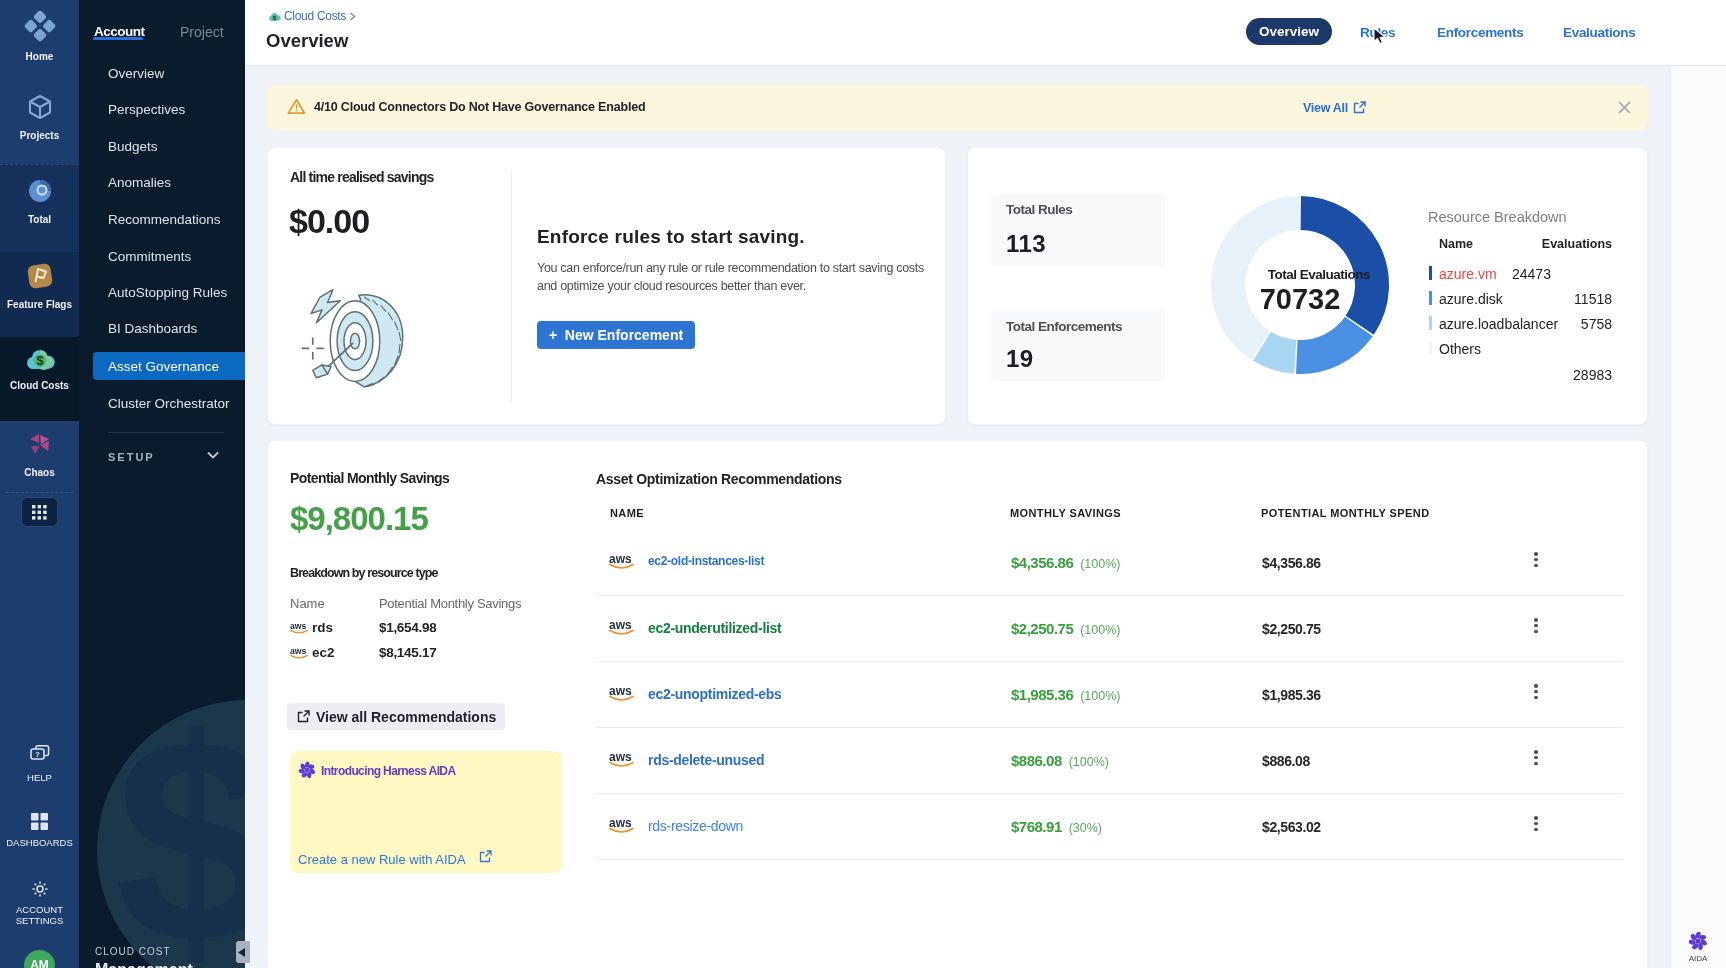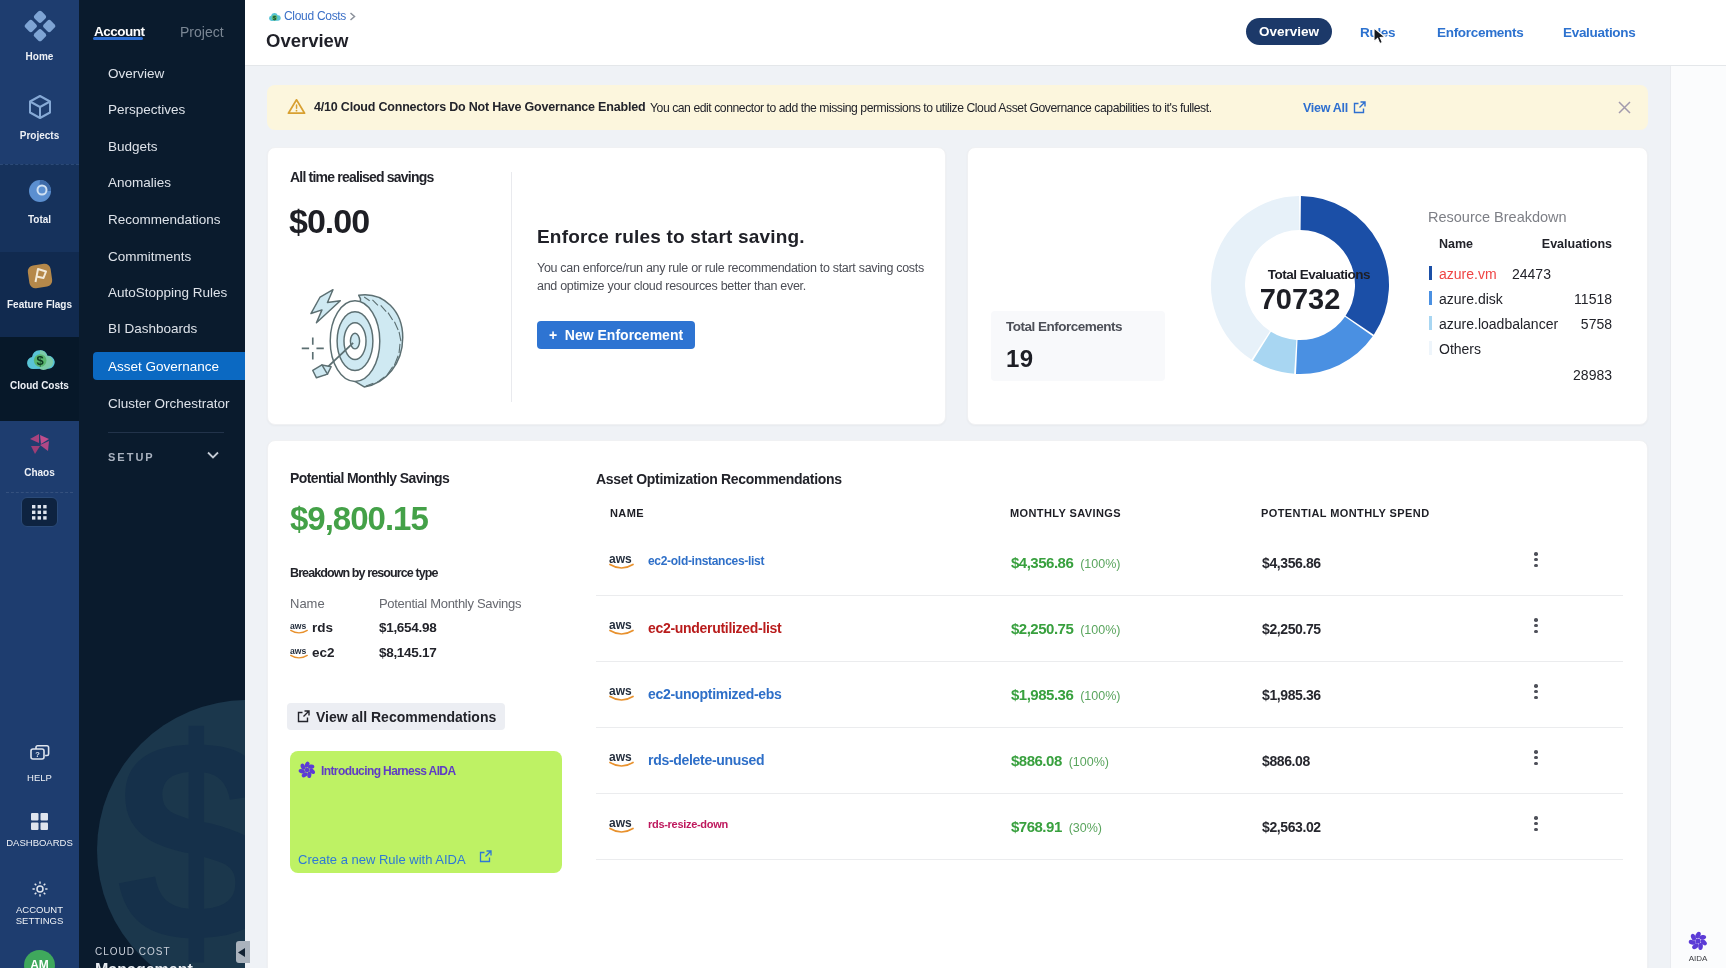--- a/index.html
+++ b/index.html
@@ -196,21 +196,20 @@
       </svg>
   </div>
 
   <div class="abs" style="left:22px;top:85px;width:1381px;height:45px;background:#fcf6dd;border-radius:8px;">
     <svg class="abs" style="left:20px;top:13px;" width="19" height="17" viewBox="0 0 19 17">
         <path d="M9.5 1.8 L17.6 15.2 H1.4 Z" fill="none" stroke="#d8a031" stroke-width="1.7" stroke-linejoin="round"></path>
         <rect x="8.8" y="6.3" width="1.5" height="4.6" rx="0.7" fill="#d8a031"></rect>
         <circle cx="9.5" cy="12.7" r="0.9" fill="#d8a031"></circle>
       </svg>
     <div class="abs" style="left:47px;top:15px;font-size:12.5px;letter-spacing:-0.2px;font-weight:bold;color:#23242b;">4/10 Cloud Connectors Do Not Have Governance Enabled</div>
-    <div class="abs" style="left:383px;top:15.5px;font-size:12.2px;letter-spacing:-0.45px;color:#23242b;">You can edit connector to add the missing permissions to utilize Cloud Asset Governance capabilities to it's fullest.</div>
     <div class="abs" style="left:1036px;top:16px;font-size:12.5px;letter-spacing:-0.3px;font-weight:bold;color:#2e6fd0;">View All</div>
     <svg class="abs" style="left:1086px;top:16px;" width="13" height="13" viewBox="0 0 13 13">
         <g fill="none" stroke="#2e6fd0" stroke-width="1.4">
           <path d="M5.5 2.5 H1.5 V11.5 H10.5 V7.5"></path>
           <path d="M7.5 1 H12 V5.5 M12 1 L6.5 6.5"></path>
         </g>
       </svg>
     <svg class="abs" style="left:1350px;top:15px;" width="15" height="15" viewBox="0 0 15 15">
         <path d="M2 2 L13 13 M13 2 L2 13" stroke="#a29aad" stroke-width="1.5"></path>
       </svg>
@@ -240,20 +239,24 @@
 
         <path d="M14 56 V64 M14 72 V80 M2 68 H10 M18 68 H26" stroke-width="1.8"></path>
       </g>
     </svg>
     <div class="abs" style="left:269px;top:78px;font-size:19px;letter-spacing:0.2px;font-weight:bold;color:#202128;">Enforce rules to start saving.</div>
     <div class="abs" style="left:269px;top:112px;width:420px;font-size:12.5px;letter-spacing:-0.3px;color:#4c4e56;line-height:17.5px;white-space:nowrap;">You can enforce/run any rule or rule recommendation to start saving costs<br>and optimize your cloud resources better than ever.</div>
     <div class="abs" style="left:269px;top:173px;width:158px;height:28px;background:#2e74d2;border-radius:4px;color:#fff;font-size:14px;font-weight:bold;text-align:center;line-height:28px;">+&nbsp; New Enforcement</div>
   </div>
 
   <div class="card" style="left:722px;top:147px;width:681px;height:278px;">
+    <div class="abs" style="left:23px;top:46px;width:174px;height:72px;background:#f8f9fb;border-radius:4px;">
+      <div class="abs" style="left:15px;top:8px;font-size:13.5px;line-height:1.2;letter-spacing:-0.5px;font-weight:bold;color:#4c4f57;">Total Rules</div>
+      <div class="abs" style="left:15px;top:38px;font-size:24px;line-height:1;letter-spacing:0.5px;font-weight:bold;color:#1d1e25;">113</div>
+    </div>
     <div class="abs" style="left:23px;top:163px;width:174px;height:70px;background:#f8f9fb;border-radius:4px;">
       <div class="abs" style="left:15px;top:8px;font-size:13.5px;line-height:1.2;letter-spacing:-0.5px;font-weight:bold;color:#4c4f57;">Total Enforcements</div>
       <div class="abs" style="left:15px;top:36px;font-size:24px;line-height:1;letter-spacing:0.5px;font-weight:bold;color:#1d1e25;">19</div>
     </div>
 
     <svg class="abs" style="left:242px;top:47px;" width="180" height="180" viewBox="0 0 180 180">
         <path d="M90.75 18.00 A72 72 0 0 1 149.72 130.22" fill="none" stroke="#1b4fa7" stroke-width="34"></path>
         <path d="M148.86 131.46 A72 72 0 0 1 86.76 161.93" fill="none" stroke="#4a90e2" stroke-width="34"></path>
         <path d="M85.25 161.84 A72 72 0 0 1 51.97 151.13" fill="none" stroke="#a8d6f2" stroke-width="34"></path>
         <path d="M50.69 150.32 A72 72 0 0 1 89.25 18.00" fill="none" stroke="#e7f1f9" stroke-width="34"></path>
@@ -301,21 +304,21 @@
     <div class="abs" style="left:19px;top:262px;width:218px;height:27px;background:#eceef3;border-radius:4px;">
       <svg class="abs" style="left:10px;top:7px;" width="13" height="13" viewBox="0 0 13 13">
           <g fill="none" stroke="#22232a" stroke-width="1.4">
             <path d="M5.5 2.5 H1.5 V11.5 H10.5 V7.5"></path>
             <path d="M7.5 1 H12 V5.5 M12 1 L6.5 6.5"></path>
           </g>
         </svg>
       <div class="abs" style="left:29px;top:6px;font-size:14px;font-weight:bold;color:#22232a;white-space:nowrap;">View all Recommendations</div>
     </div>
 
-    <div class="abs" style="left:22px;top:310px;width:272px;height:122px;background:#bef264;border-radius:8px;">
+    <div class="abs" style="left:22px;top:310px;width:272px;height:122px;background:#fef9c3;border-radius:8px;">
       <svg class="abs" style="left:8px;top:10px;" width="18" height="18" viewBox="0 0 20 20" id="aida1">
           <g fill="#5c3bd6">
             <circle cx="10" cy="10" r="2.6"></circle>
             <ellipse cx="10" cy="4.1" rx="2.3" ry="3.6" transform="rotate(0 10 10) rotate(30 10 4.1)"></ellipse>
             <ellipse cx="10" cy="4.1" rx="2.3" ry="3.6" transform="rotate(51 10 10) rotate(30 10 4.1)"></ellipse>
             <ellipse cx="10" cy="4.1" rx="2.3" ry="3.6" transform="rotate(103 10 10) rotate(30 10 4.1)"></ellipse>
             <ellipse cx="10" cy="4.1" rx="2.3" ry="3.6" transform="rotate(154 10 10) rotate(30 10 4.1)"></ellipse>
             <ellipse cx="10" cy="4.1" rx="2.3" ry="3.6" transform="rotate(206 10 10) rotate(30 10 4.1)"></ellipse>
             <ellipse cx="10" cy="4.1" rx="2.3" ry="3.6" transform="rotate(257 10 10) rotate(30 10 4.1)"></ellipse>
             <ellipse cx="10" cy="4.1" rx="2.3" ry="3.6" transform="rotate(309 10 10) rotate(30 10 4.1)"></ellipse>
@@ -348,21 +351,21 @@
             <div style="width:3.6px;height:3.6px;border-radius:50%;background:#4e5059;margin-bottom:2.2px;"></div>
             <div style="width:3.6px;height:3.6px;border-radius:50%;background:#4e5059;margin-bottom:2.2px;"></div>
             <div style="width:3.6px;height:3.6px;border-radius:50%;background:#4e5059;"></div>
           </div>
         </div>
         <div class="abs" style="left:328px;top:155px;width:1027px;height:66px;border-bottom:1px solid #ebecee;">
           <svg class="abs" style="left:13px;top:22px;" width="25" height="17" viewBox="0 0 25 17">
             <text x="0" y="11" font-size="12" font-weight="bold" fill="#252f3e">aws</text>
             <path d="M1 12.5 Q12.5 19.5 24 12.5" fill="none" stroke="#e8912d" stroke-width="1.7" stroke-linecap="round"></path>
           </svg>
-          <div class="abs" style="left:52px;top:24px;font-size:14px;letter-spacing:-0.3px;font-weight:bold;color:#b91c1c;">ec2-underutilized-list</div>
+          <div class="abs" style="left:52px;top:24px;font-size:14px;letter-spacing:-0.3px;font-weight:bold;color:#15803d;">ec2-underutilized-list</div>
           <div class="abs" style="left:415px;top:24px;font-size:15px;letter-spacing:-0.5px;font-weight:bold;color:#38a03e;">$2,250.75<span style="font-weight:normal;font-size:12.5px;letter-spacing:0;color:#5aa55e;"> &nbsp;(100%)</span></div>
           <div class="abs" style="left:666px;top:25px;font-size:14px;letter-spacing:-0.4px;font-weight:bold;color:#26272e;">$2,250.75</div>
           <div class="abs" style="left:938px;top:22px;width:4px;">
             <div style="width:3.6px;height:3.6px;border-radius:50%;background:#4e5059;margin-bottom:2.2px;"></div>
             <div style="width:3.6px;height:3.6px;border-radius:50%;background:#4e5059;margin-bottom:2.2px;"></div>
             <div style="width:3.6px;height:3.6px;border-radius:50%;background:#4e5059;"></div>
           </div>
         </div>
         <div class="abs" style="left:328px;top:221px;width:1027px;height:66px;border-bottom:1px solid #ebecee;">
           <svg class="abs" style="left:13px;top:22px;" width="25" height="17" viewBox="0 0 25 17">
@@ -390,21 +393,21 @@
             <div style="width:3.6px;height:3.6px;border-radius:50%;background:#4e5059;margin-bottom:2.2px;"></div>
             <div style="width:3.6px;height:3.6px;border-radius:50%;background:#4e5059;margin-bottom:2.2px;"></div>
             <div style="width:3.6px;height:3.6px;border-radius:50%;background:#4e5059;"></div>
           </div>
         </div>
         <div class="abs" style="left:328px;top:353px;width:1027px;height:66px;border-bottom:1px solid #ebecee;">
           <svg class="abs" style="left:13px;top:22px;" width="25" height="17" viewBox="0 0 25 17">
             <text x="0" y="11" font-size="12" font-weight="bold" fill="#252f3e">aws</text>
             <path d="M1 12.5 Q12.5 19.5 24 12.5" fill="none" stroke="#e8912d" stroke-width="1.7" stroke-linecap="round"></path>
           </svg>
-          <div class="abs" style="left:52px;top:24px;font-size:11px;letter-spacing:-0.3px;font-weight:bold;color:#be185d;">rds-resize-down</div>
+          <div class="abs" style="left:52px;top:24px;font-size:14px;letter-spacing:-0.3px;font-weight:normal;color:#3b82f6;">rds-resize-down</div>
           <div class="abs" style="left:415px;top:24px;font-size:15px;letter-spacing:-0.5px;font-weight:bold;color:#38a03e;">$768.91<span style="font-weight:normal;font-size:12.5px;letter-spacing:0;color:#5aa55e;"> &nbsp;(30%)</span></div>
           <div class="abs" style="left:666px;top:25px;font-size:14px;letter-spacing:-0.4px;font-weight:bold;color:#26272e;">$2,563.02</div>
           <div class="abs" style="left:938px;top:22px;width:4px;">
             <div style="width:3.6px;height:3.6px;border-radius:50%;background:#4e5059;margin-bottom:2.2px;"></div>
             <div style="width:3.6px;height:3.6px;border-radius:50%;background:#4e5059;margin-bottom:2.2px;"></div>
             <div style="width:3.6px;height:3.6px;border-radius:50%;background:#4e5059;"></div>
           </div>
         </div>
       </div>
   </div>

